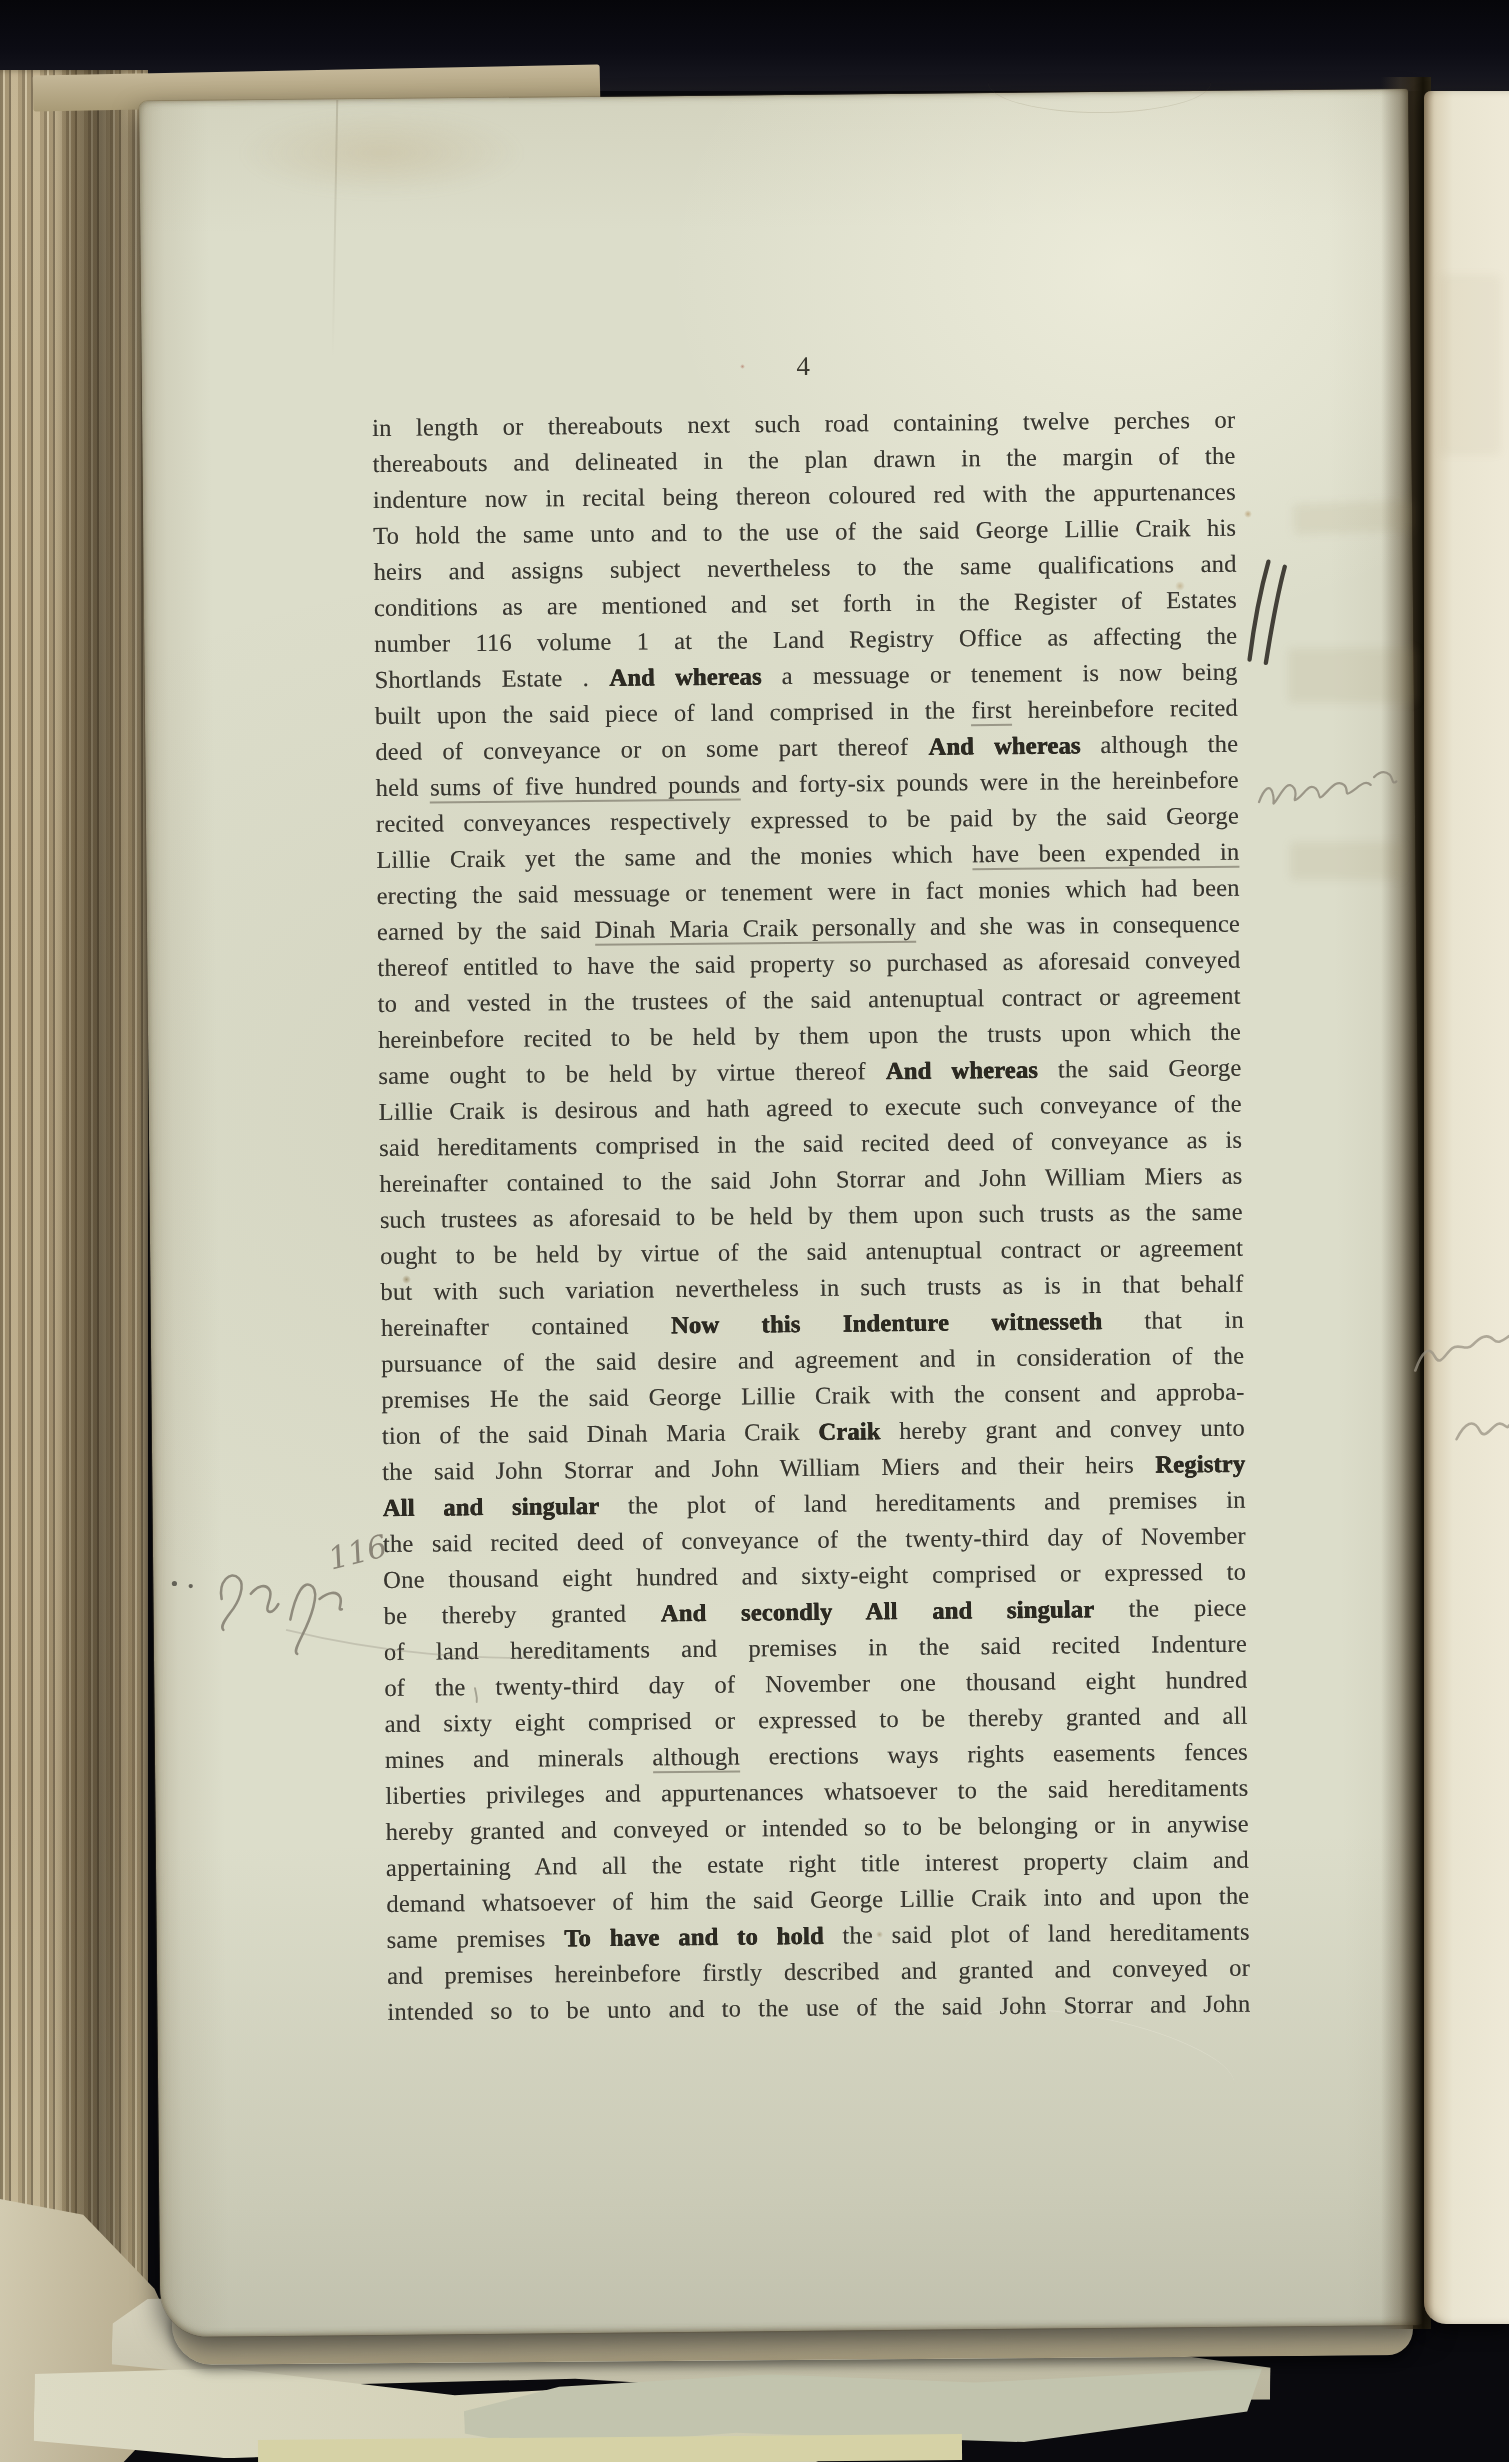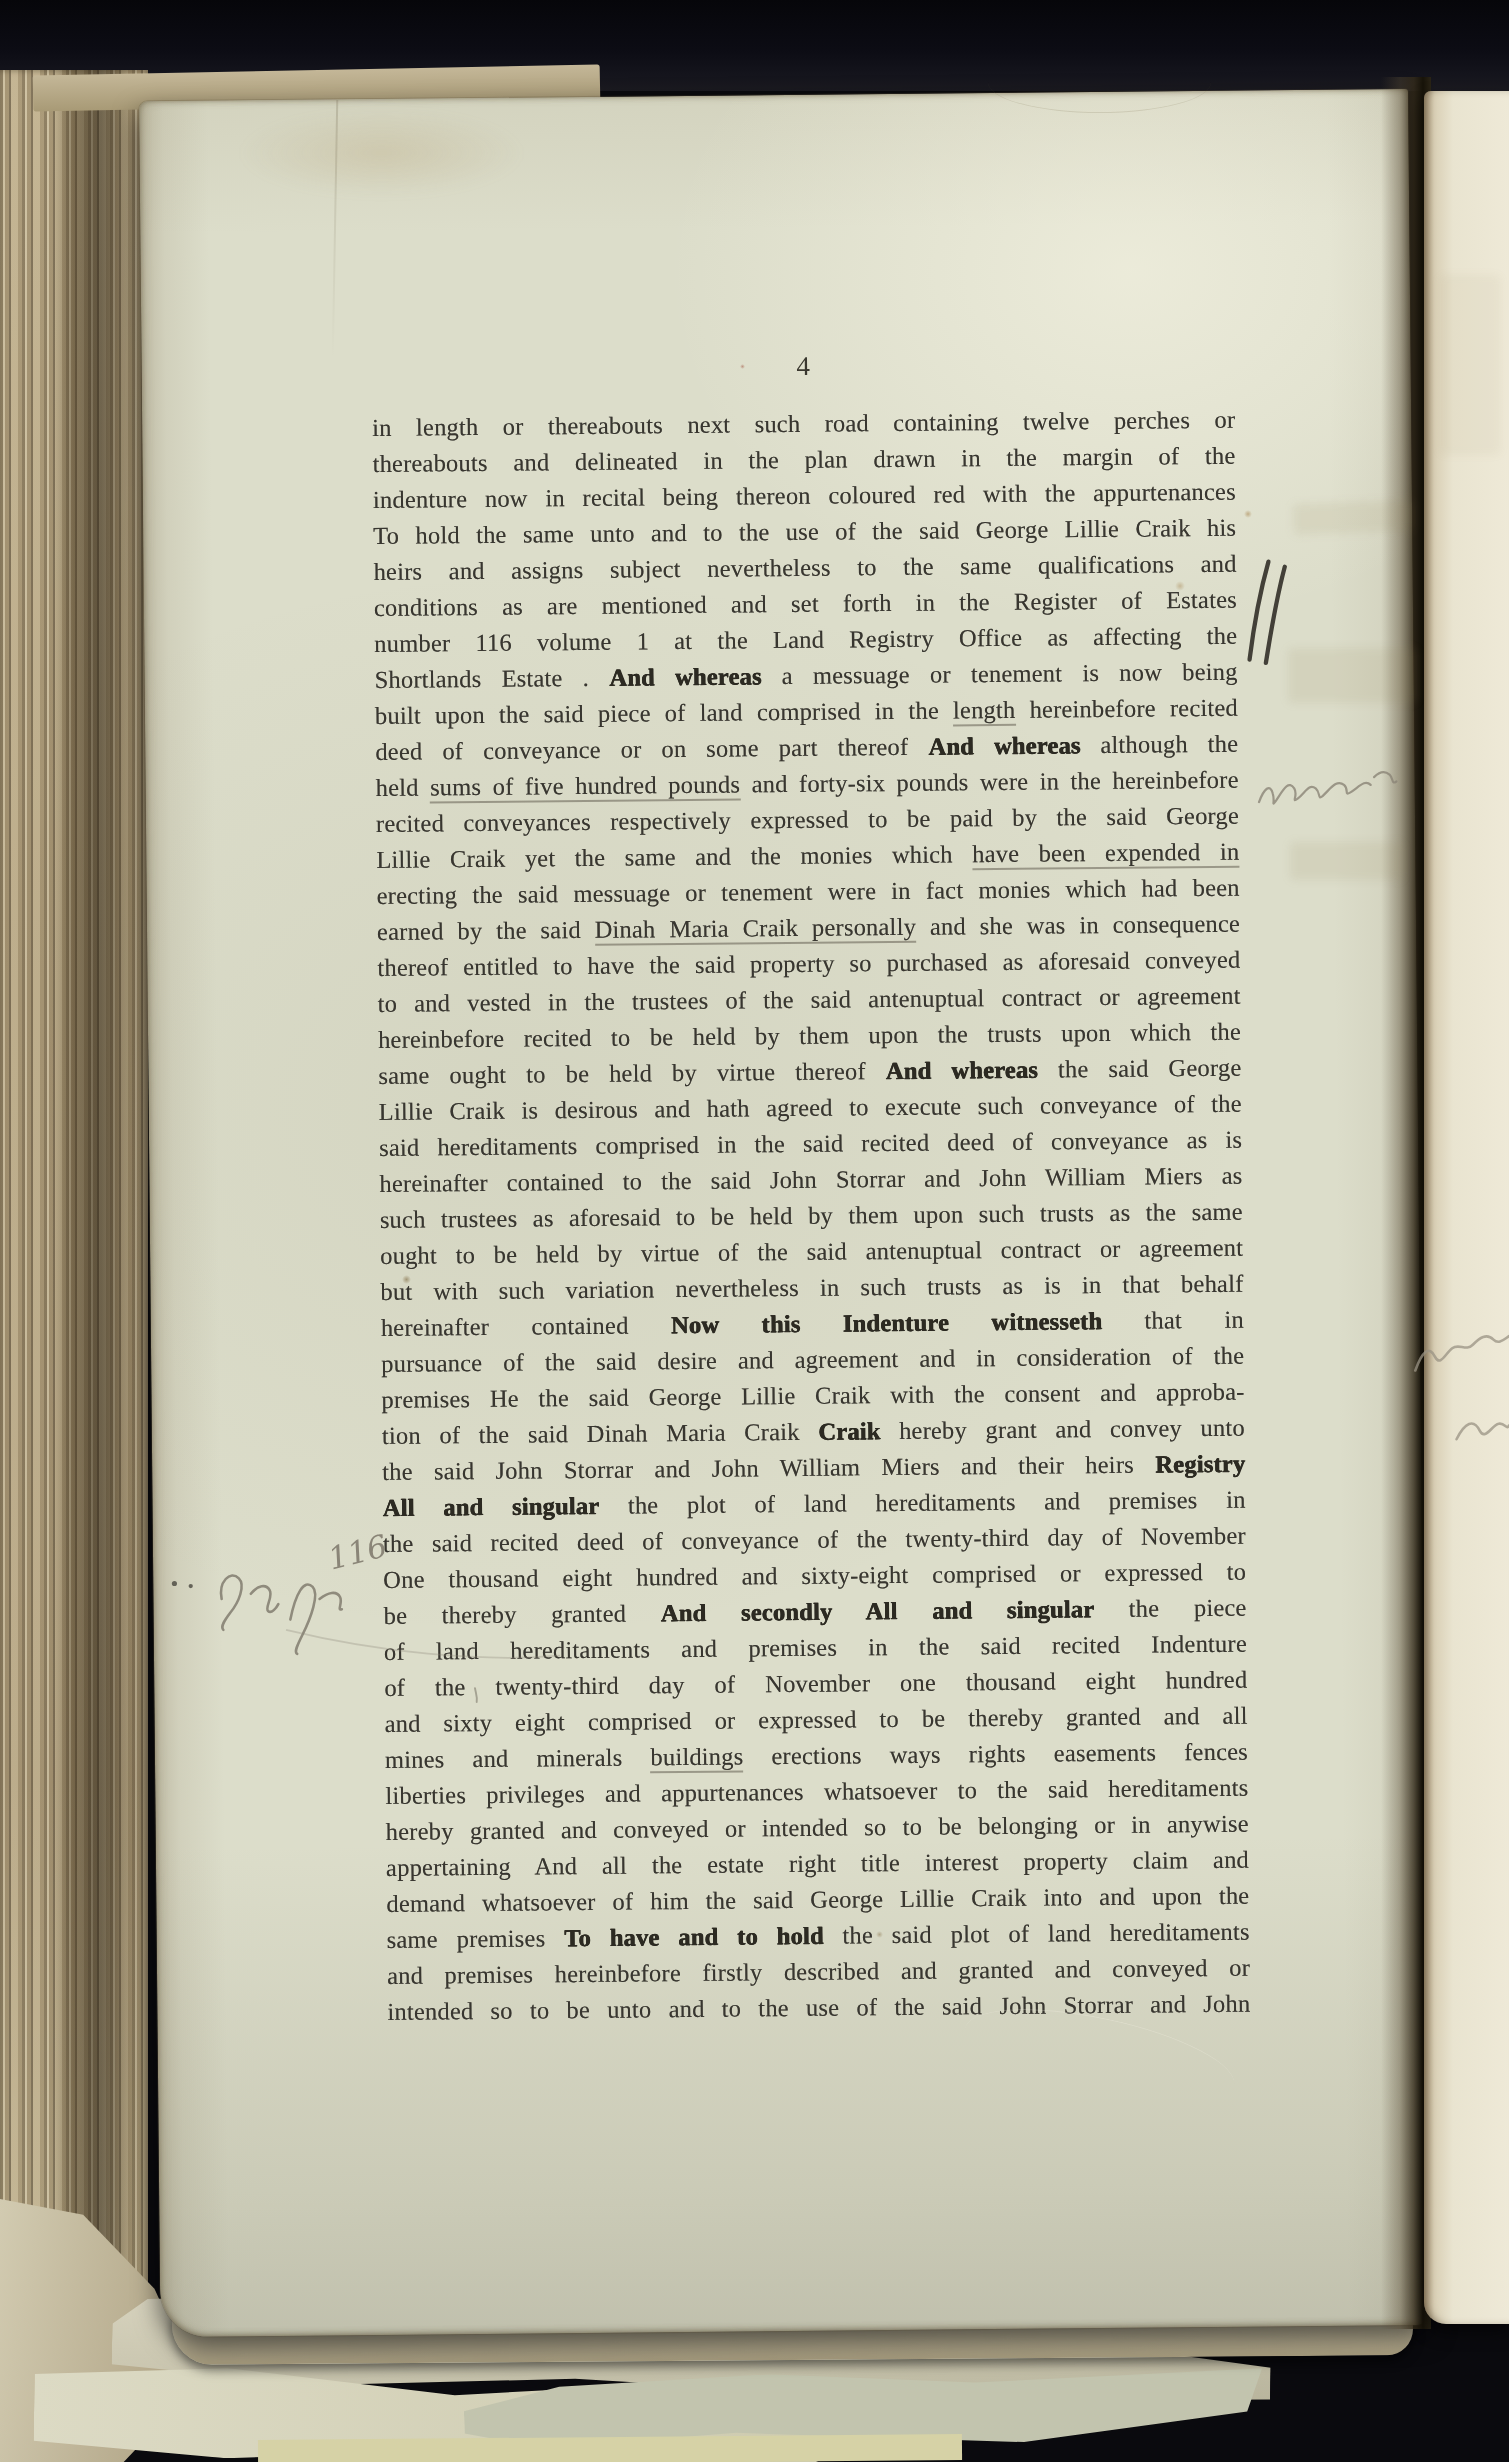--- a/index.html
+++ b/index.html
@@ -131,21 +131,21 @@
     <div class="page-number">4</div>
     <div class="text-block">
         <div class="tline"><span>in length or thereabouts next such road containing twelve perches or</span></div>
         <div class="tline"><span>thereabouts and delineated in the plan drawn in the margin of the</span></div>
         <div class="tline"><span>indenture now in recital being thereon coloured red with the appurtenances</span></div>
         <div class="tline"><span>To hold the same unto and to the use of the said George Lillie Craik his</span></div>
         <div class="tline"><span>heirs and assigns subject nevertheless to the same qualifications and</span></div>
         <div class="tline"><span>conditions as are mentioned and set forth in the Register of Estates</span></div>
         <div class="tline"><span>number 116 volume 1 at the Land Registry Office as affecting the</span></div>
         <div class="tline"><span>Shortlands Estate . </span><span class="gothic">And whereas</span><span> a messuage or tenement is now being</span></div>
-        <div class="tline"><span>built upon the said piece of land comprised in the </span><span class="pencil-u">length</span><span> hereinbefore recited</span></div>
+        <div class="tline"><span>built upon the said piece of land comprised in the </span><span class="pencil-u">first</span><span> hereinbefore recited</span></div>
         <div class="tline"><span>deed of conveyance or on some part thereof </span><span class="gothic">And whereas</span><span> although the</span></div>
         <div class="tline"><span>held </span><span class="pencil-u">sums of five hundred pounds</span><span> and forty-six pounds were in the hereinbefore</span></div>
         <div class="tline"><span>recited conveyances respectively expressed to be paid by the said George</span></div>
         <div class="tline"><span>Lillie Craik yet the same and the monies which </span><span class="pencil-u">have been expended in</span></div>
         <div class="tline"><span>erecting the said messuage or tenement were in fact monies which had been</span></div>
         <div class="tline"><span>earned by the said </span><span class="pencil-u">Dinah Maria Craik personally</span><span> and she was in consequence</span></div>
         <div class="tline"><span>thereof entitled to have the said property so purchased as aforesaid conveyed</span></div>
         <div class="tline"><span>to and vested in the trustees of the said antenuptual contract or agreement</span></div>
         <div class="tline"><span>hereinbefore recited to be held by them upon the trusts upon which the</span></div>
         <div class="tline"><span>same ought to be held by virtue thereof </span><span class="gothic">And whereas</span><span> the said George</span></div>
@@ -160,21 +160,21 @@
         <div class="tline"><span>premises He the said George Lillie Craik with the consent and approba-</span></div>
         <div class="tline"><span>tion of the said Dinah Maria Craik </span><span class="gothic">Craik</span><span> hereby grant and convey unto</span></div>
         <div class="tline"><span>the said John Storrar and John William Miers and their heirs </span><span class="gothic">Registry</span></div>
         <div class="tline"><span class="gothic">All and singular</span><span> the plot of land hereditaments and premises in</span></div>
         <div class="tline"><span>the said recited deed of conveyance of the twenty-third day of November</span></div>
         <div class="tline"><span>One thousand eight hundred and sixty-eight comprised or expressed to</span></div>
         <div class="tline"><span>be thereby granted </span><span class="gothic">And secondly All and singular</span><span> the piece</span></div>
         <div class="tline"><span>of land hereditaments and premises in the said recited Indenture</span></div>
         <div class="tline"><span>of the twenty-third day of November one thousand eight hundred</span></div>
         <div class="tline"><span>and sixty eight comprised or expressed to be thereby granted and all</span></div>
-        <div class="tline"><span>mines and minerals </span><span class="pencil-u">buildings</span><span> erections ways rights easements fences</span></div>
+        <div class="tline"><span>mines and minerals </span><span class="pencil-u">although</span><span> erections ways rights easements fences</span></div>
         <div class="tline"><span>liberties privileges and appurtenances whatsoever to the said hereditaments</span></div>
         <div class="tline"><span>hereby granted and conveyed or intended so to be belonging or in anywise</span></div>
         <div class="tline"><span>appertaining And all the estate right title interest property claim and</span></div>
         <div class="tline"><span>demand whatsoever of him the said George Lillie Craik into and upon the</span></div>
         <div class="tline"><span>same premises </span><span class="gothic">To have and to hold</span><span> the said plot of land hereditaments</span></div>
         <div class="tline"><span>and premises hereinbefore firstly described and granted and conveyed or</span></div>
         <div class="tline"><span>intended so to be unto and to the use of the said John Storrar and John</span></div>
       </div>
   </div>
 

